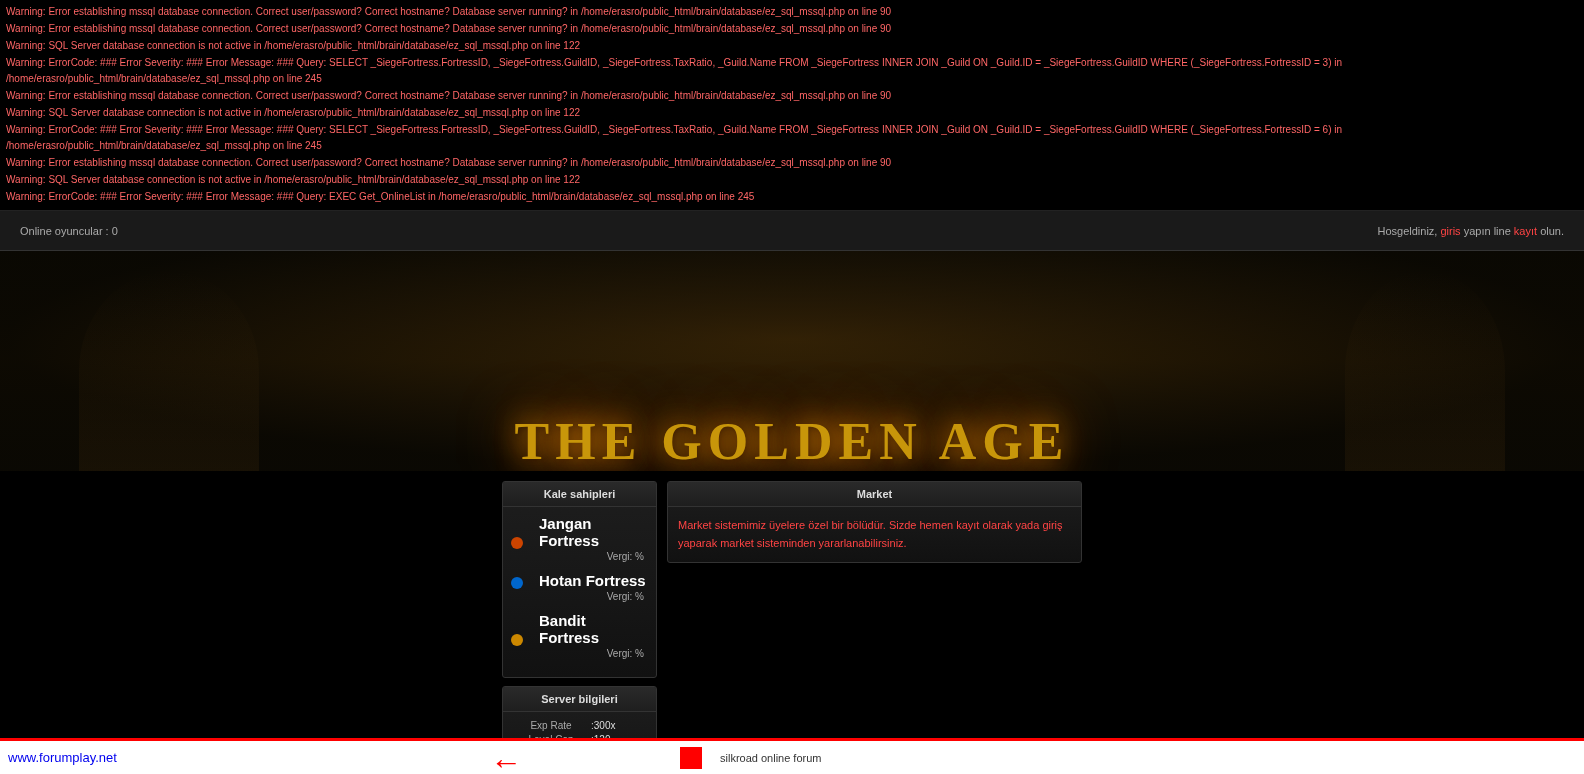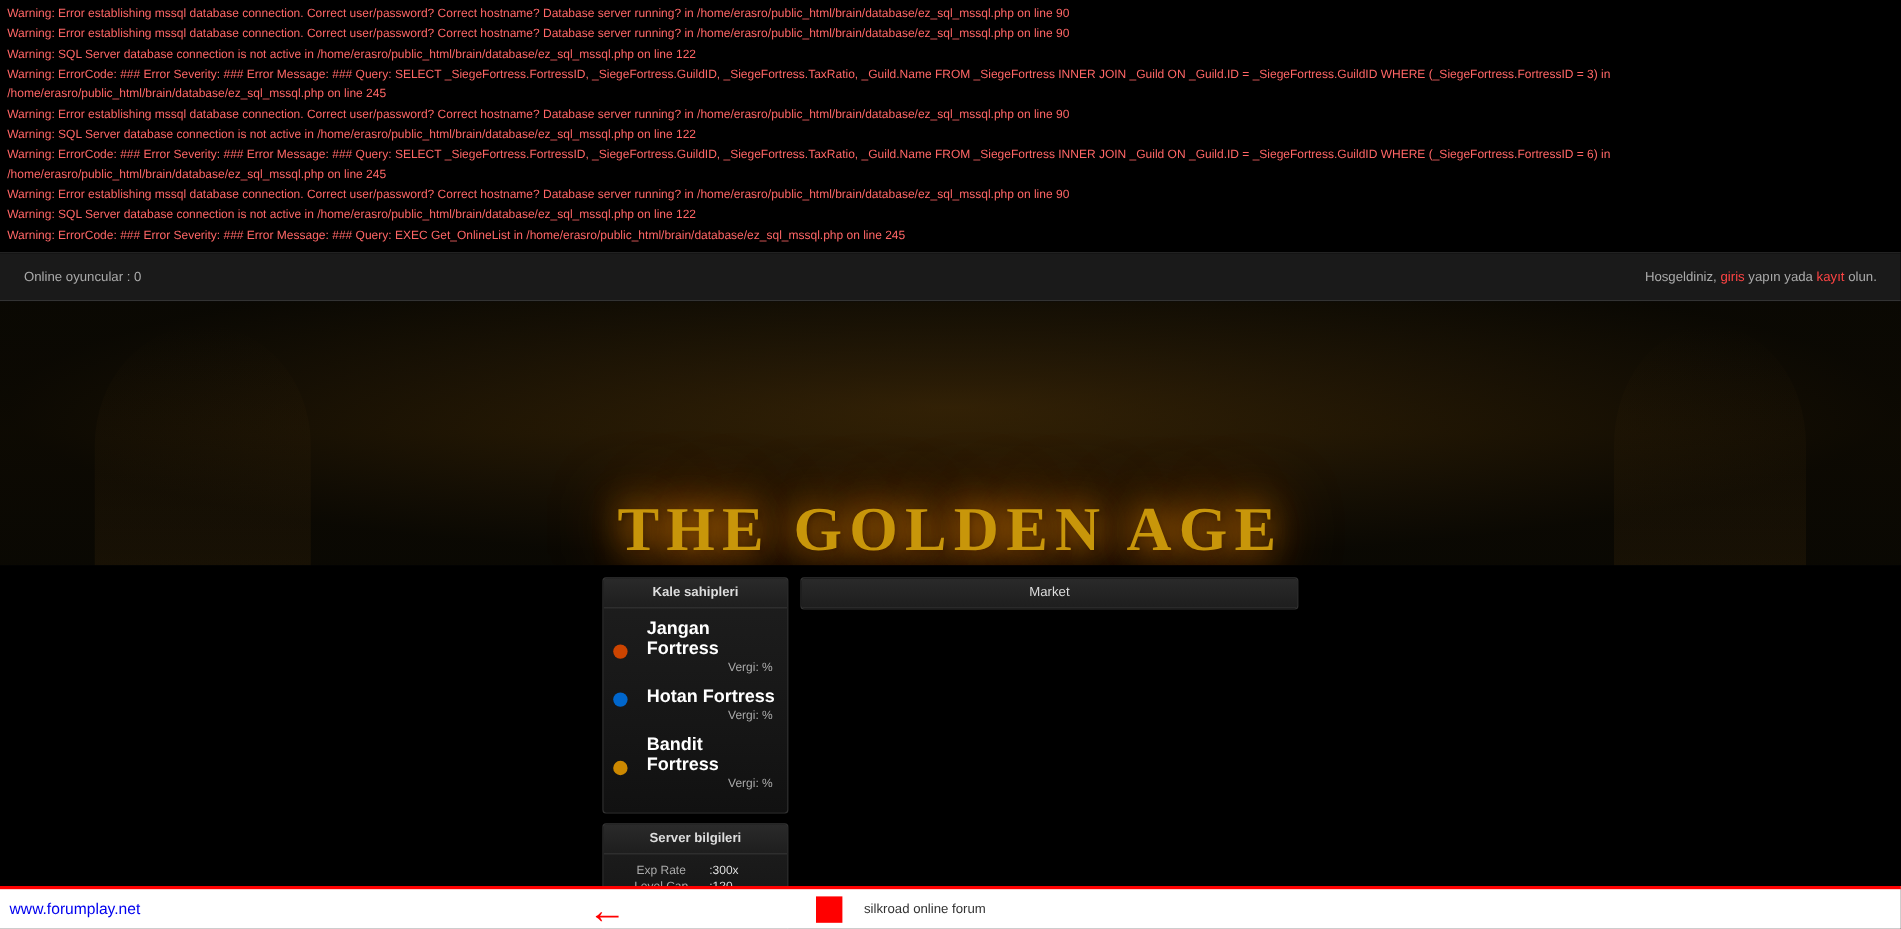--- a/index.html
+++ b/index.html
@@ -224,21 +224,21 @@
     
     #right-panel {
       flex: 1;
     }
     .market-header {
       background: linear-gradient(to bottom, #2a2a2a, #1e1e1e);
       padding: 6px 10px;
       text-align: center;
       color: #ddd;
       font-size: 11px;
-      font-weight: normal;
+      font-weight: bold;
       border-bottom: 1px solid #333;
     }
     .market-body {
       padding: 10px;
       color: #ff4444;
       font-size: 11px;
       line-height: 1.6;
     }
 
     
@@ -268,21 +268,21 @@
     <span class="warning-line">Warning: Error establishing mssql database connection. Correct user/password? Correct hostname? Database server running? in /home/erasro/public_html/brain/database/ez_sql_mssql.php on line 90</span>
     <span class="warning-line">Warning: SQL Server database connection is not active in /home/erasro/public_html/brain/database/ez_sql_mssql.php on line 122</span>
     <span class="warning-line">Warning: ErrorCode: ### Error Severity: ### Error Message: ### Query: EXEC Get_OnlineList in /home/erasro/public_html/brain/database/ez_sql_mssql.php on line 245</span>
 </div>
 
 <div id="top-bar">
   <span class="online-text">Online oyuncular : 0</span>
   <span class="welcome-text">
     <span>Hosgeldiniz,</span>
     <a href="#">giris</a>
-    <span>yapın yada</span>
+    <span>yapın line</span>
     <a href="#">kayıt</a>
     <span>olun.</span>
   </span>
 </div>
 
 <div id="banner">
   <div class="banner-bg"></div>
   <div class="figure-left"></div>
   <div class="figure-right"></div>
   <div class="banner-title">THE GOLDEN AGE</div>
@@ -351,20 +351,21 @@
             <span class="server-info-value">v1.4xxx</span>
           </div>
         </div>
       </div>
 
     </div>
 
     <div id="right-panel">
       <div class="panel">
         <div class="market-header">Market</div>
+        <div class="market-body">Market sistemimiz üyelere özel bir bölüdür. Sizde hemen kayıt olarak yada giriş yaparak market sisteminden yararlanabilirsiniz.</div>
       </div>
     </div>
 
   </div>
 
 </div>
 
 <div id="forum-banner" style="position:fixed;bottom:0;left:0;right:0;height:36px;background:#fff;border-top:3px solid red;display:flex;align-items:center;z-index:100;">
   <span style="color:#0000ee;font-size:13px;padding-left:8px;flex:1;">www.forumplay.net</span>
 

